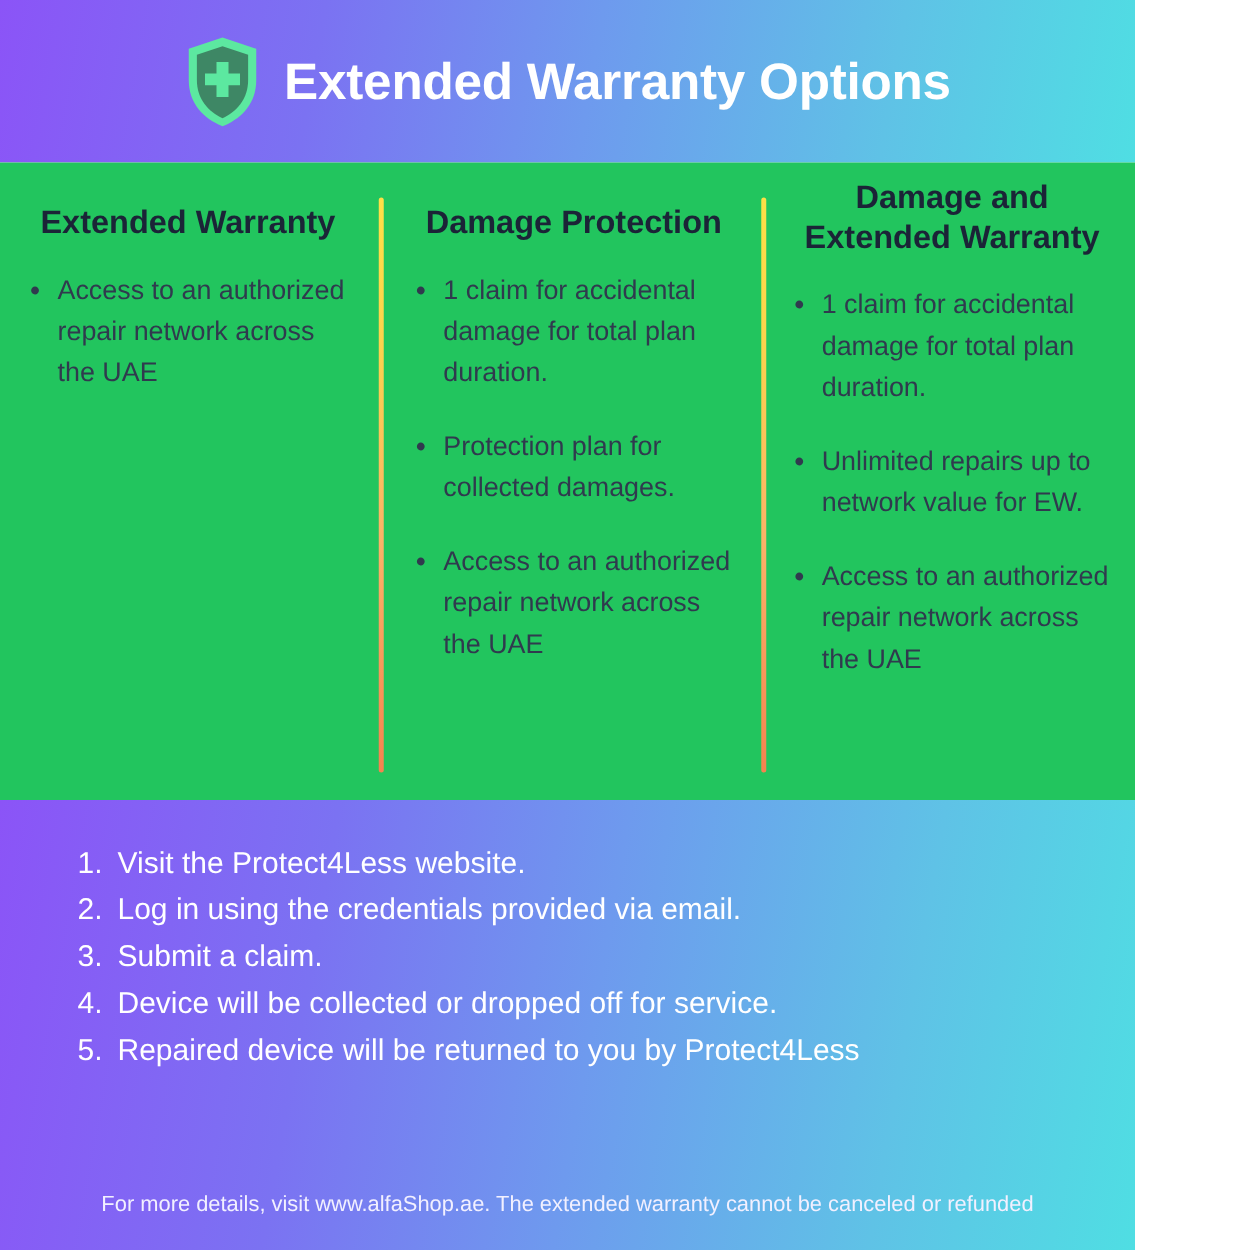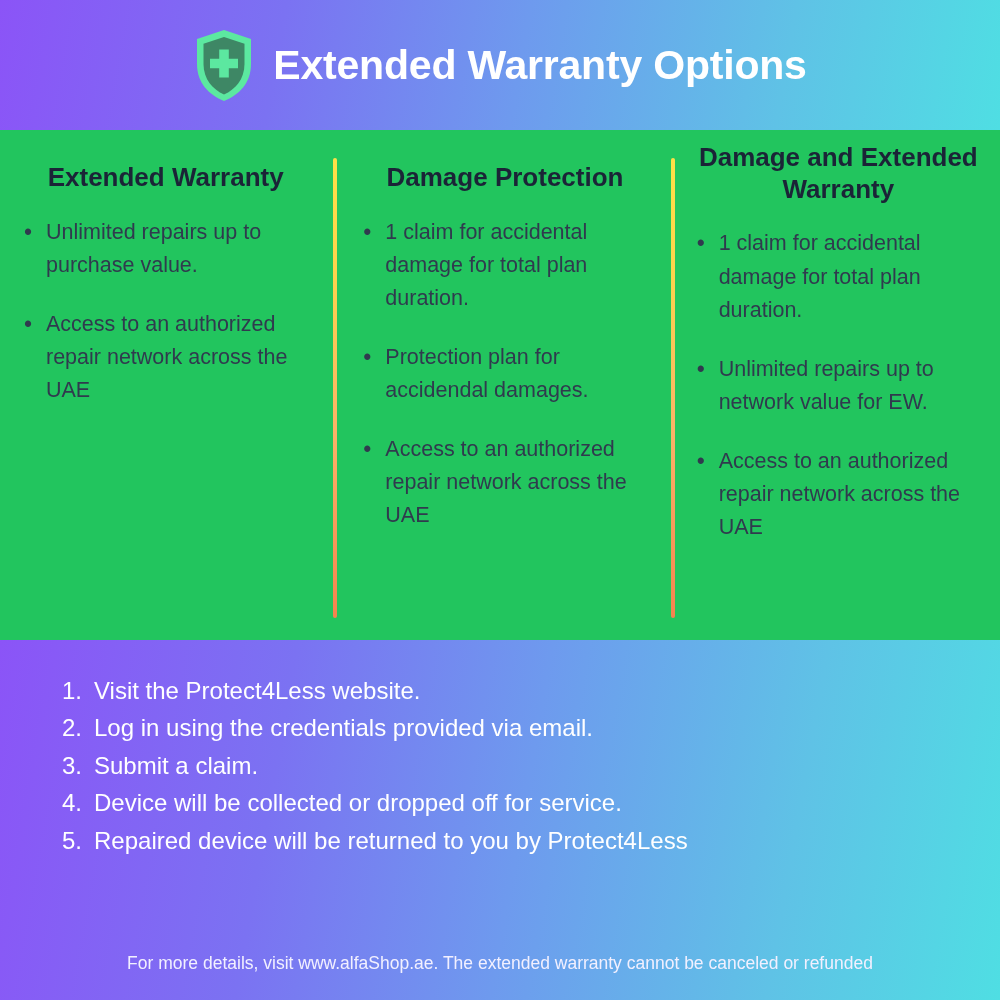--- a/index.html
+++ b/index.html
@@ -4,21 +4,21 @@
 <style>
   * { margin:0; padding:0; box-sizing:border-box; }
   html, body {
     width:1000px; height:1000px;
     font-family:"Liberation Sans", sans-serif;
     background:#ffffff;
     overflow:hidden;
   }
   .page {
     position:relative;
-    width:1000px; height:1000px;
+    width:908px; height:1000px;
     display:flex; flex-direction:column;
     background:#ffffff;
   }
 
   
   .header {
     position:relative;
     height:130px;
     flex:0 0 130px;
     background:linear-gradient(100deg, #8B54F7 0%, #7B72F2 28%, #6E9AEE 52%, #5FC2E6 78%, #4FDEE3 100%);
@@ -155,32 +155,31 @@
       <path d="M26.2 21.5 L35.8 21.5 L35.8 30.8 L45 30.8 L45 40.2 L35.8 40.2 L35.8 49.5 L26.2 49.5 L26.2 40.2 L17 40.2 L17 30.8 L26.2 30.8 Z" fill="#5CE8A0"></path>
     </svg>
     <div class="header-title">Extended Warranty Options</div>
   </div>
 
   <div class="columns">
 
     <div class="col col-1">
       <div class="col-head">Extended Warranty</div>
       <ul class="bullets">
-        <li>Unlimited repairs up to purchase value.</li>
         <li>Access to an authorized repair network across the UAE</li>
       </ul>
     </div>
 
     <div class="divider"></div>
 
     <div class="col col-2">
       <div class="col-head">Damage Protection</div>
       <ul class="bullets">
         <li>1 claim for accidental damage for total plan duration.</li>
-        <li>Protection plan for accidendal damages.</li>
+        <li>Protection plan for collected damages.</li>
         <li>Access to an authorized repair network across the UAE</li>
       </ul>
     </div>
 
     <div class="divider"></div>
 
     <div class="col col-3">
       <div class="col-head two-line">Damage and Extended Warranty</div>
       <ul class="bullets">
         <li>1 claim for accidental damage for total plan duration.</li>

